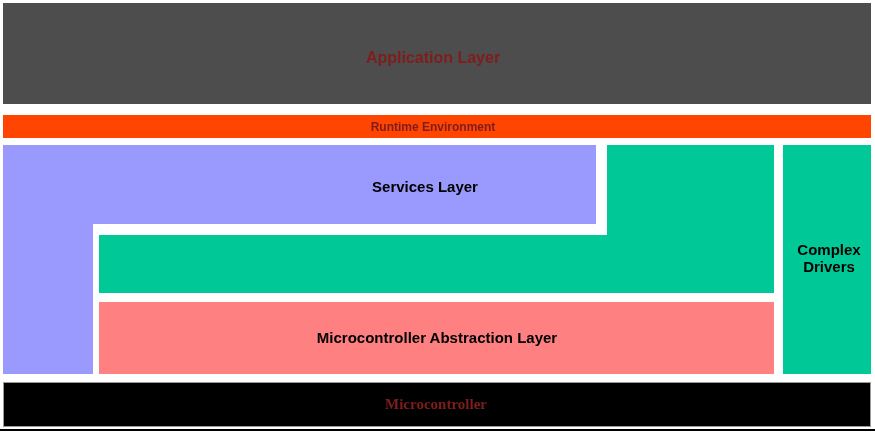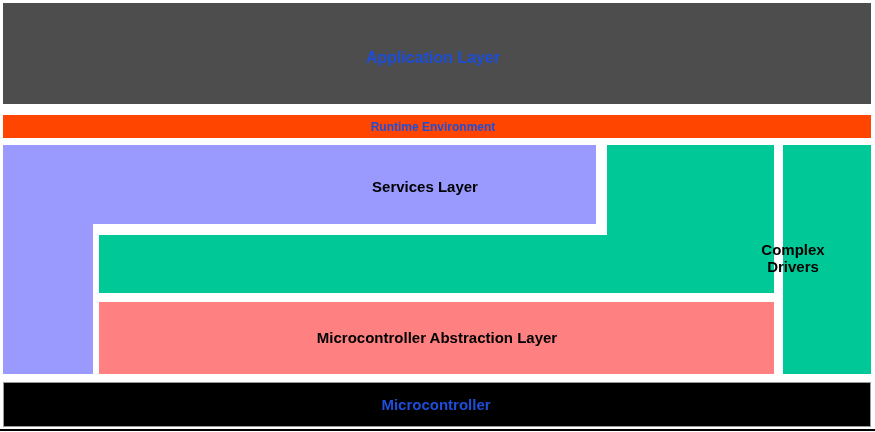--- a/index.html
+++ b/index.html
@@ -21,40 +21,40 @@
   }
   .label {
     position: absolute;
     transform: translate(-50%, -50%);
     white-space: nowrap;
     font-weight: bold;
     font-size: 15px;
     color: #000000;
     text-align: center;
   }
-  .label.light { color: #1d4ed8; }
+  .label.light { color: #7f1d1d; }
 
   .app-block    { left: 3px;   top: 3px;   width: 868px; height: 101px; }
   .rte-block    { left: 3px;   top: 115px; width: 868px; height: 23px; }
   .svc-bar      { left: 3px;   top: 145px; width: 593px; height: 79px; }
   .svc-col      { left: 3px;   top: 145px; width: 90px;  height: 229px; }
   .ecu-vert     { left: 607px; top: 145px; width: 167px; height: 148px; }
   .ecu-bar      { left: 99px;  top: 235px; width: 675px; height: 58px; }
   .mcal-block   { left: 99px;  top: 302px; width: 675px; height: 72px; }
   .cdrv-block   { left: 783px; top: 145px; width: 88px;  height: 229px; }
   .micro-block  { left: 3px;   top: 382px; width: 868px; height: 45px; border: 1px solid #9a9a9a; }
   .bottom-line  { left: 0px;   top: 429px; width: 875px; height: 2px; background: #000000; }
 
   .app-label    { left: 433px; top: 58px;  font-size: 16px; color: #f2f2f2; }
   .rte-label    { left: 433px; top: 127px; font-size: 12px; }
   .svc-label    { left: 425px; top: 186px; text-align: right; }
   .ecu-label    { left: 436px; top: 263px; }
   .mcal-label   { left: 437px; top: 337px; }
-  .cdrv-label   { left: 793px; top: 258px; width: 80px; white-space: normal; line-height: 17px; }
-  .micro-label  { left: 436px; top: 404px; }
+  .cdrv-label   { left: 829px; top: 258px; width: 80px; white-space: normal; line-height: 17px; }
+  .micro-label  { left: 436px; top: 404px; font-family: Liberation Serif, serif; }
 </style>
 </head>
 <body>
 
 <div class="canvas">
 
   <div class="block app-block" style="background-color: rgb(77, 77, 77);"></div>
 
   <div class="block rte-block" style="background-color: rgb(255, 69, 0);"></div>
 

